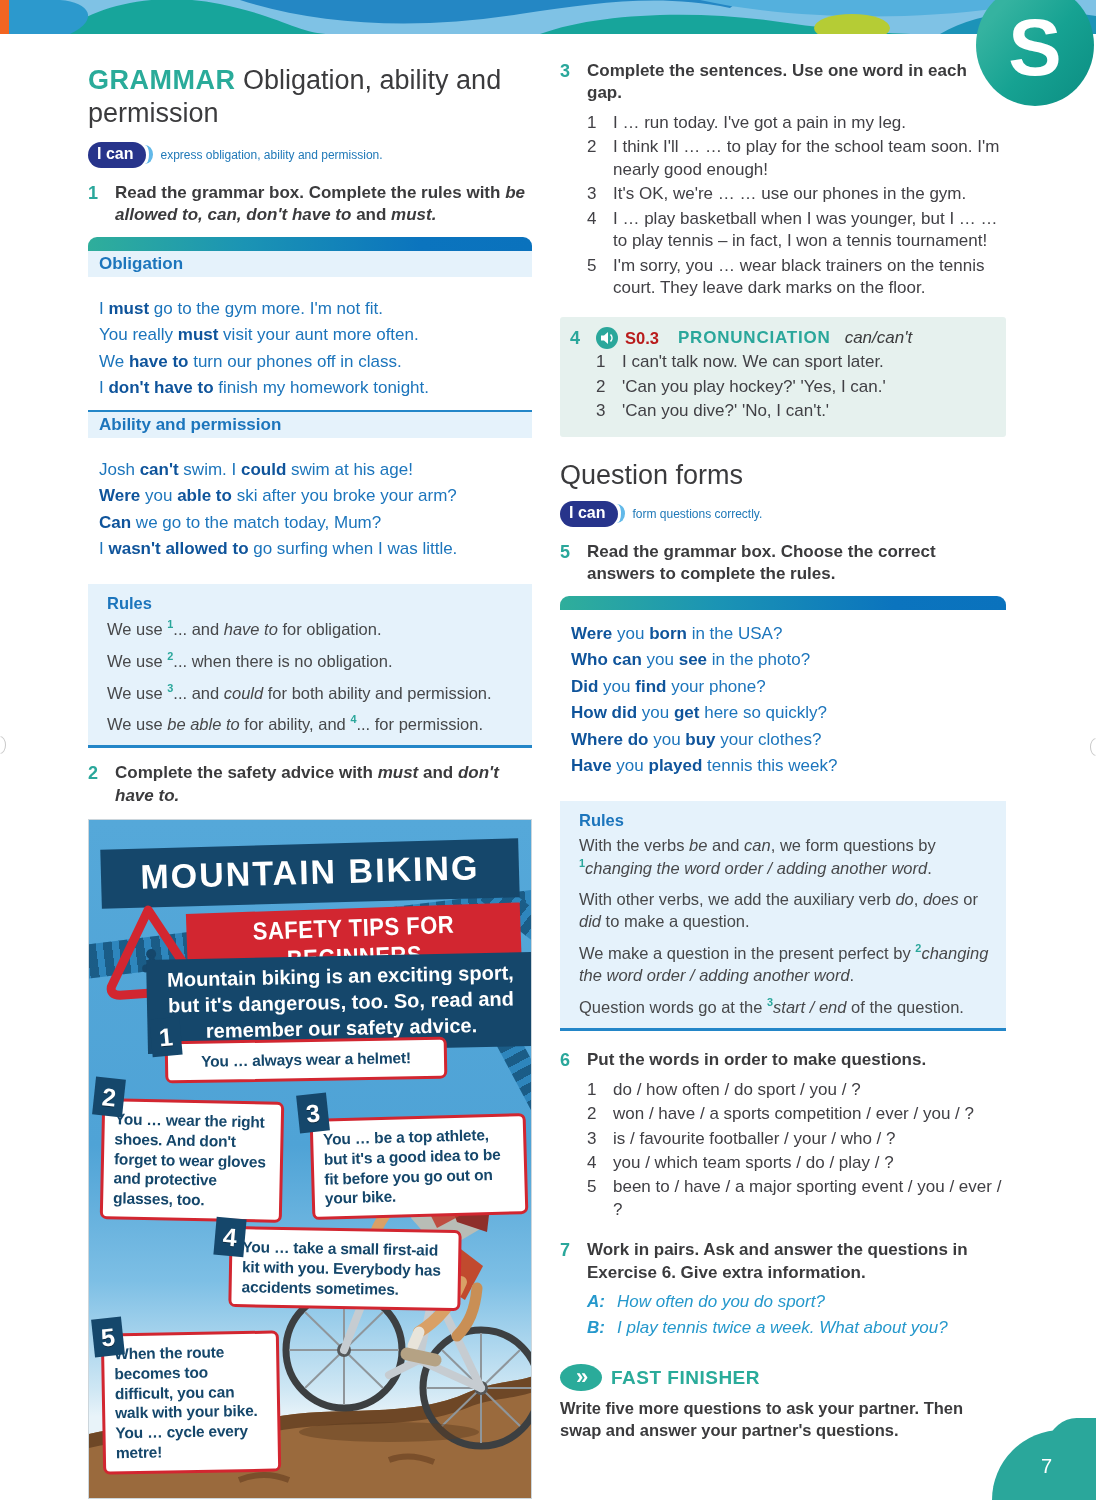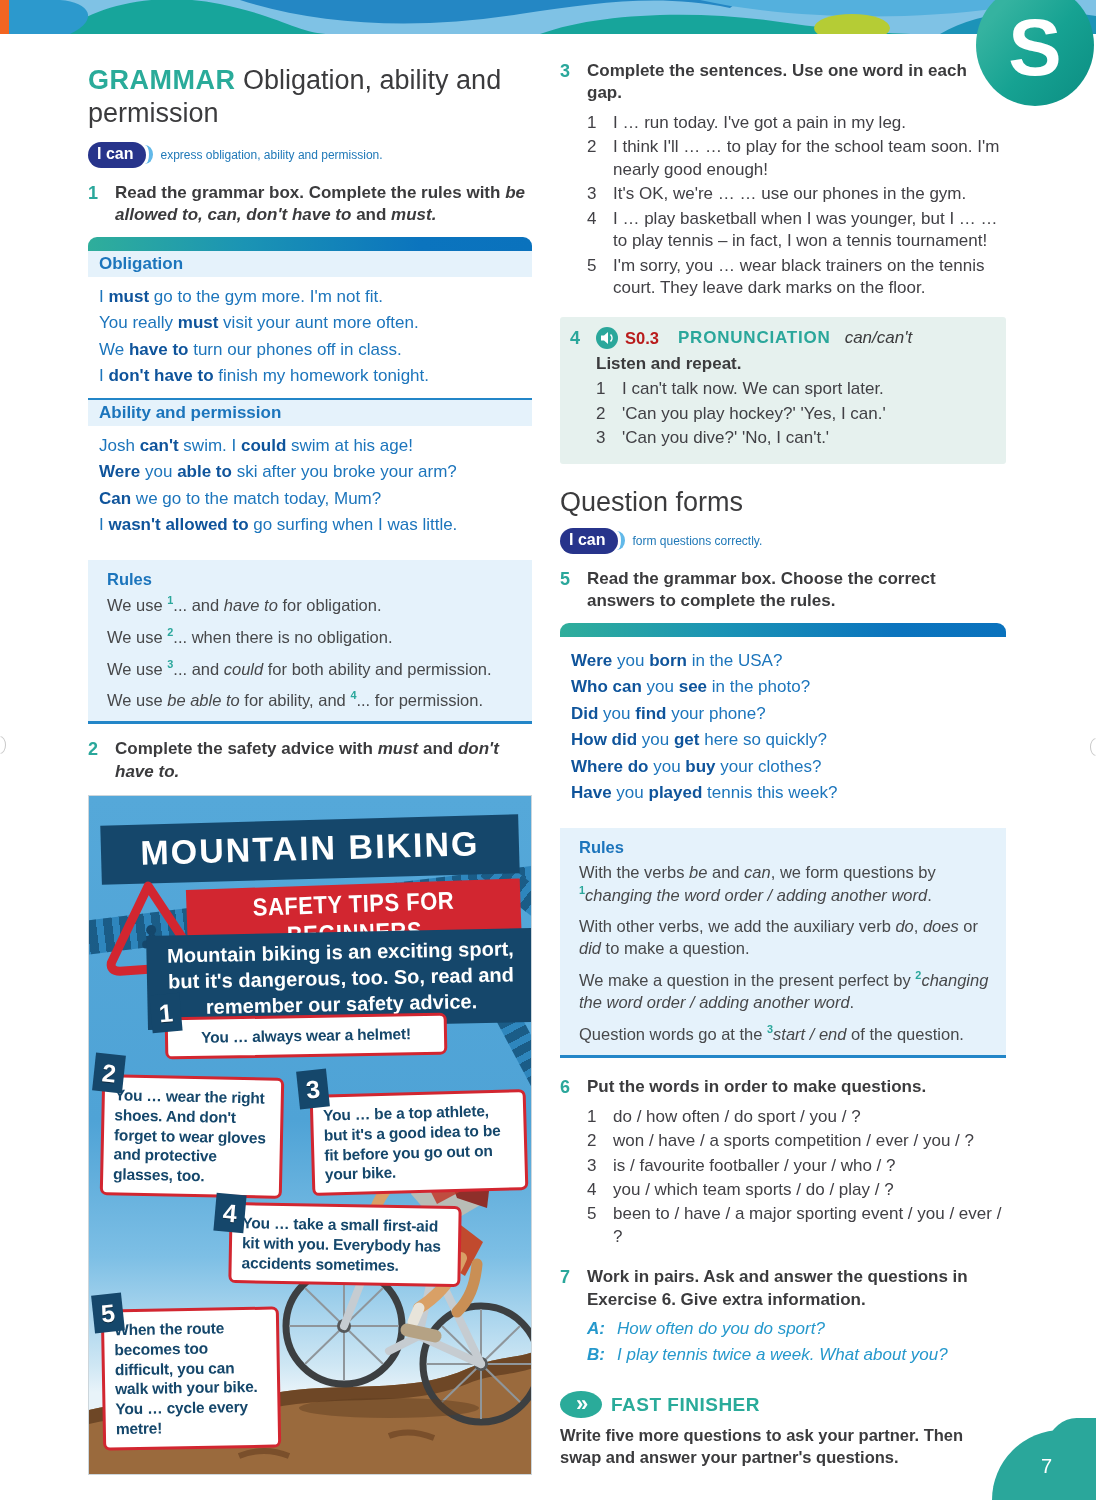--- a/index.html
+++ b/index.html
@@ -45,21 +45,21 @@
   .ex-instr{font-weight:bold;font-size:17px;line-height:1.32;color:#3b3b3d;}
   .ex-instr .i{font-style:italic;}
   .items{margin-top:7px;}
   .item{display:flex;font-size:17px;line-height:1.32;color:#414045;margin:2px 0;}
   .item .n{width:26px;flex:none;}
   .item .t{flex:1;}
   
   .gbox{margin:8px 0 6px 0;border-bottom:3px solid #2386c8;}
   .gbar{height:14px;border-radius:9px 9px 0 0;background:linear-gradient(90deg,#2fae9b,#1b94b4 35%,#0b74be 75%,#0a72bd);}
   .ghead{background:#e5f2fb;color:#1c75bc;font-weight:bold;font-size:17px;padding:3px 11px;}
-  .gsent{padding:6px 11px 8px 11px;font-size:17px;line-height:1.5;color:#1c75bc;}
+  .gsent{padding:18px 11px 8px 11px;font-size:17px;line-height:1.5;color:#1c75bc;}
   .gsent div{margin:1px 0;}
   .gbox .b{font-weight:bold;color:#0f549b;}
   .ghr{height:2px;background:#2386c8;}
   .ggap{height:13px;background:#fff;}
   .grules{background:#e5f2fb;padding:8px 11px 10px 19px;font-size:16.5px;color:#47484a;line-height:1.35;}
   .grules .rlabel{color:#1c75bc;font-weight:bold;margin-bottom:3px;}
   .grules p{margin:0 0 9px 0;}
   .grules p:last-child{margin-bottom:0;}
   .i{font-style:italic;}
   .sup{color:#2aa79b;font-weight:bold;font-size:.66em;vertical-align:super;}
@@ -330,21 +330,20 @@
       <span class="pron-num">4</span>
       <svg class="pron-speaker" viewBox="0 0 22 22">
         <circle cx="11" cy="11" r="11" fill="#2aa79b"></circle>
         <path d="M5,8.5 h3 l4,-3.5 v12 l-4,-3.5 h-3 Z" fill="#fff"></path>
         <path d="M14.5,7.5 a5,5 0 0 1 0,7" stroke="#fff" stroke-width="1.6" fill="none"></path>
       </svg>
       <span class="pron-track">S0.3</span>
       <span class="pron-label">PRONUNCIATION</span>
       <span class="pron-topic">can/can't</span>
     </div>
-    <div class="pron-sub">Listen and repeat.</div>
     <div class="items">
       <div class="item">
           <span class="n">1</span>
           <span class="t">I can't talk now. We can sport later.</span>
         </div>
       <div class="item">
           <span class="n">2</span>
           <span class="t">'Can you play hockey?' 'Yes, I can.'</span>
         </div>
       <div class="item">

